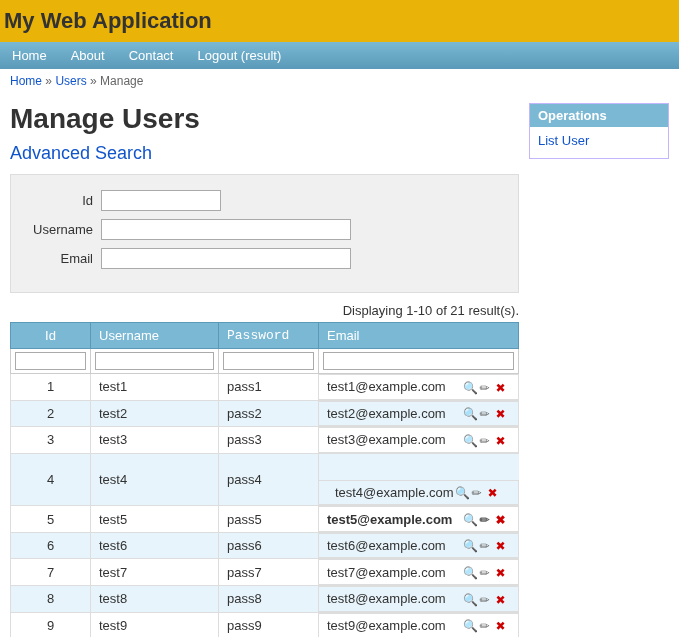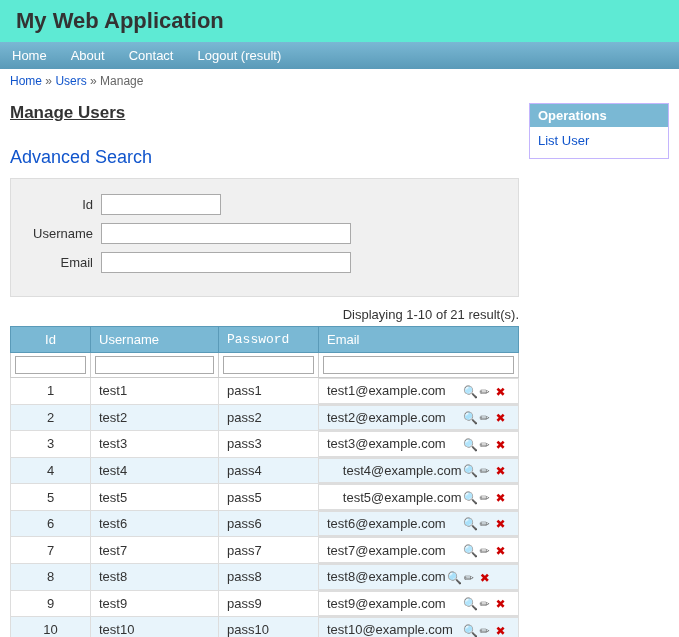--- a/index.html
+++ b/index.html
@@ -1,36 +1,36 @@
 <!DOCTYPE html>
 <html><head>
   <meta charset="utf-8">
   <style>
     * { margin: 0; padding: 0; box-sizing: border-box; }
     body { font-family: Arial, sans-serif; font-size: 13px; background: #fff; color: #333; }
 
     
-    #app-header { padding: 8px 16px; background: #5eead4; }
+    #app-header { padding: 8px 4px; background: #eab308; }
     #app-header h1 { font-size: 22px; font-weight: bold; color: #333; }
 
     
     #main-nav { background: linear-gradient(to bottom, #7ab8d4, #5a9ab8); padding: 0; display: flex; align-items: center; }
     #main-nav a { color: #fff; text-decoration: none; padding: 6px 12px; display: inline-block; font-size: 13px; }
 
     
     #breadcrumb { padding: 5px 10px; font-size: 12px; }
     #breadcrumb a { color: #15c; text-decoration: none; }
     #breadcrumb span { color: #666; }
 
     
     #main-layout { display: flex; padding: 10px; gap: 10px; }
 
     
     #content { flex: 1; }
-    #page-title { font-size: 17px; font-weight: bold; margin-bottom: 24px; text-decoration: underline; }
+    #page-title { font-size: 28px; font-weight: bold; margin-bottom: 8px; }
     #advanced-search-link { color: #15c; text-decoration: none; font-size: 18px; }
 
     
     #search-form { background: #f0f0f0; border: 1px solid #ddd; padding: 15px 20px; margin: 10px 0; }
     .form-row { display: flex; align-items: center; margin-bottom: 8px; }
     .form-label { width: 70px; text-align: right; padding-right: 8px; font-size: 13px; }
     .form-input { border: 1px solid #aaa; padding: 2px 4px; font-size: 13px; }
     .form-input-sm { width: 120px; }
     .form-input-lg { width: 250px; }
     .form-btn-row { display: flex; align-items: center; padding-left: 78px; margin-top: 5px; }
@@ -167,30 +167,30 @@
             <td>pass3</td>
             <td style="display: flex; justify-content: space-between; align-items: center; border-left: none;">
               <span>test3@example.com</span>
               <span class="actions-cell"><span class="action-icon icon-view" title="View" style="font-size: 12px; cursor: pointer;">🔍</span><span class="action-icon icon-edit" title="Edit" style="font-size: 12px; cursor: pointer;">✏</span><span class="action-icon icon-delete" title="Delete" style="font-size: 12px; color: rgb(204, 0, 0); cursor: pointer;">✖</span></span>
             </td>
           </tr>
           <tr style="background: rgb(232, 244, 251);">
             <td class="id-cell">4</td>
             <td>test4</td>
             <td>pass4</td>
-            <td style="display: flex; justify-content: flex-end; align-items: center; border-left: none;">
+            <td style="display: flex; justify-content: center; align-items: center; border-left: none; margin-top: 26px;">
               <span>test4@example.com</span>
               <span class="actions-cell"><span class="action-icon icon-view" title="View" style="font-size: 12px; cursor: pointer;">🔍</span><span class="action-icon icon-edit" title="Edit" style="font-size: 12px; cursor: pointer;">✏</span><span class="action-icon icon-delete" title="Delete" style="font-size: 12px; color: rgb(204, 0, 0); cursor: pointer;">✖</span></span>
             </td>
           </tr>
           <tr style="background: rgb(255, 255, 255);">
             <td class="id-cell">5</td>
             <td>test5</td>
             <td>pass5</td>
-            <td style="display: flex; justify-content: flex-end; align-items: center; border-left: none;">
+            <td style="display: flex; justify-content: space-between; align-items: center; border-left: none; font-weight: bold;">
               <span>test5@example.com</span>
               <span class="actions-cell"><span class="action-icon icon-view" title="View" style="font-size: 12px; cursor: pointer;">🔍</span><span class="action-icon icon-edit" title="Edit" style="font-size: 12px; cursor: pointer;">✏</span><span class="action-icon icon-delete" title="Delete" style="font-size: 12px; color: rgb(204, 0, 0); cursor: pointer;">✖</span></span>
             </td>
           </tr>
           <tr style="background: rgb(232, 244, 251);">
             <td class="id-cell">6</td>
             <td>test6</td>
             <td>pass6</td>
             <td style="display: flex; justify-content: space-between; align-items: center; border-left: none;">
               <span>test6@example.com</span>
@@ -203,21 +203,21 @@
             <td>pass7</td>
             <td style="display: flex; justify-content: space-between; align-items: center; border-left: none;">
               <span>test7@example.com</span>
               <span class="actions-cell"><span class="action-icon icon-view" title="View" style="font-size: 12px; cursor: pointer;">🔍</span><span class="action-icon icon-edit" title="Edit" style="font-size: 12px; cursor: pointer;">✏</span><span class="action-icon icon-delete" title="Delete" style="font-size: 12px; color: rgb(204, 0, 0); cursor: pointer;">✖</span></span>
             </td>
           </tr>
           <tr style="background: rgb(232, 244, 251);">
             <td class="id-cell">8</td>
             <td>test8</td>
             <td>pass8</td>
-            <td style="display: flex; align-items: center; border-left: none;">
+            <td style="display: flex; justify-content: space-between; align-items: center; border-left: none;">
               <span>test8@example.com</span>
               <span class="actions-cell"><span class="action-icon icon-view" title="View" style="font-size: 12px; cursor: pointer;">🔍</span><span class="action-icon icon-edit" title="Edit" style="font-size: 12px; cursor: pointer;">✏</span><span class="action-icon icon-delete" title="Delete" style="font-size: 12px; color: rgb(204, 0, 0); cursor: pointer;">✖</span></span>
             </td>
           </tr>
           <tr style="background: rgb(255, 255, 255);">
             <td class="id-cell">9</td>
             <td>test9</td>
             <td>pass9</td>
             <td style="display: flex; justify-content: space-between; align-items: center; border-left: none;">
               <span>test9@example.com</span>

